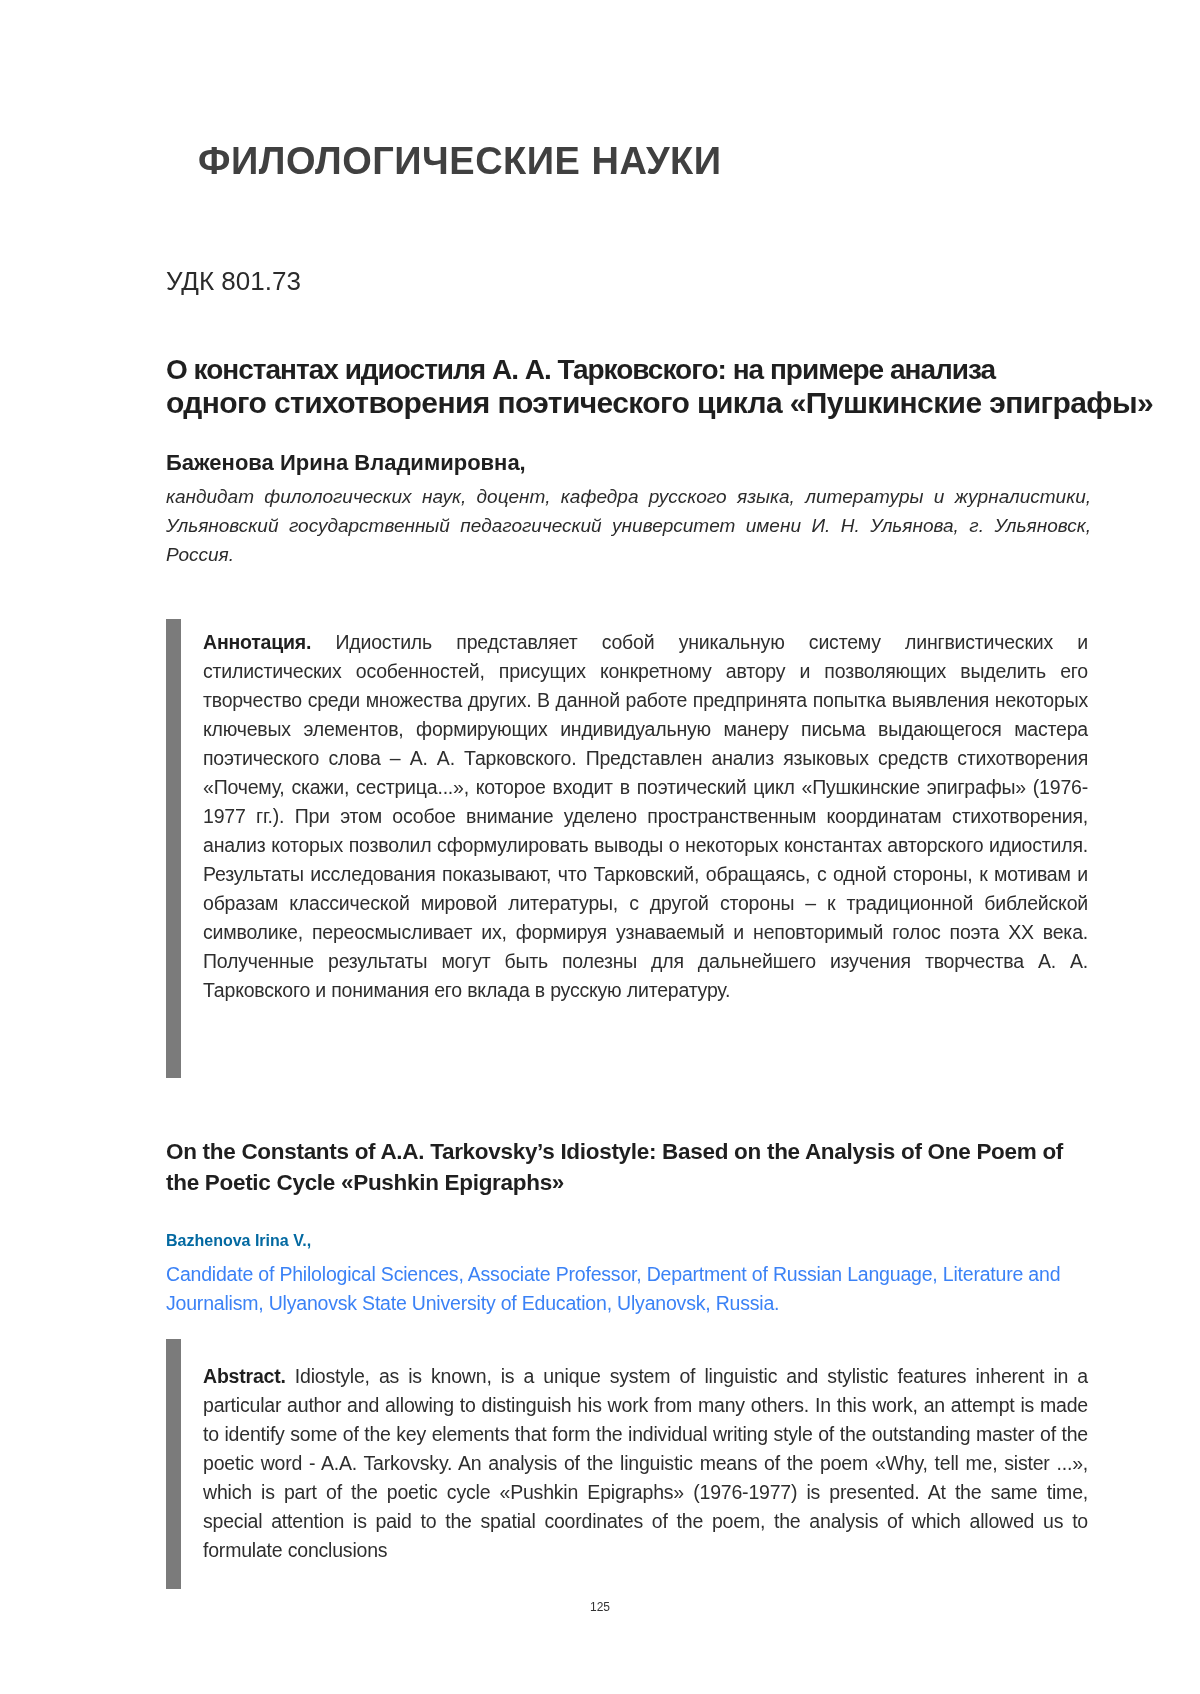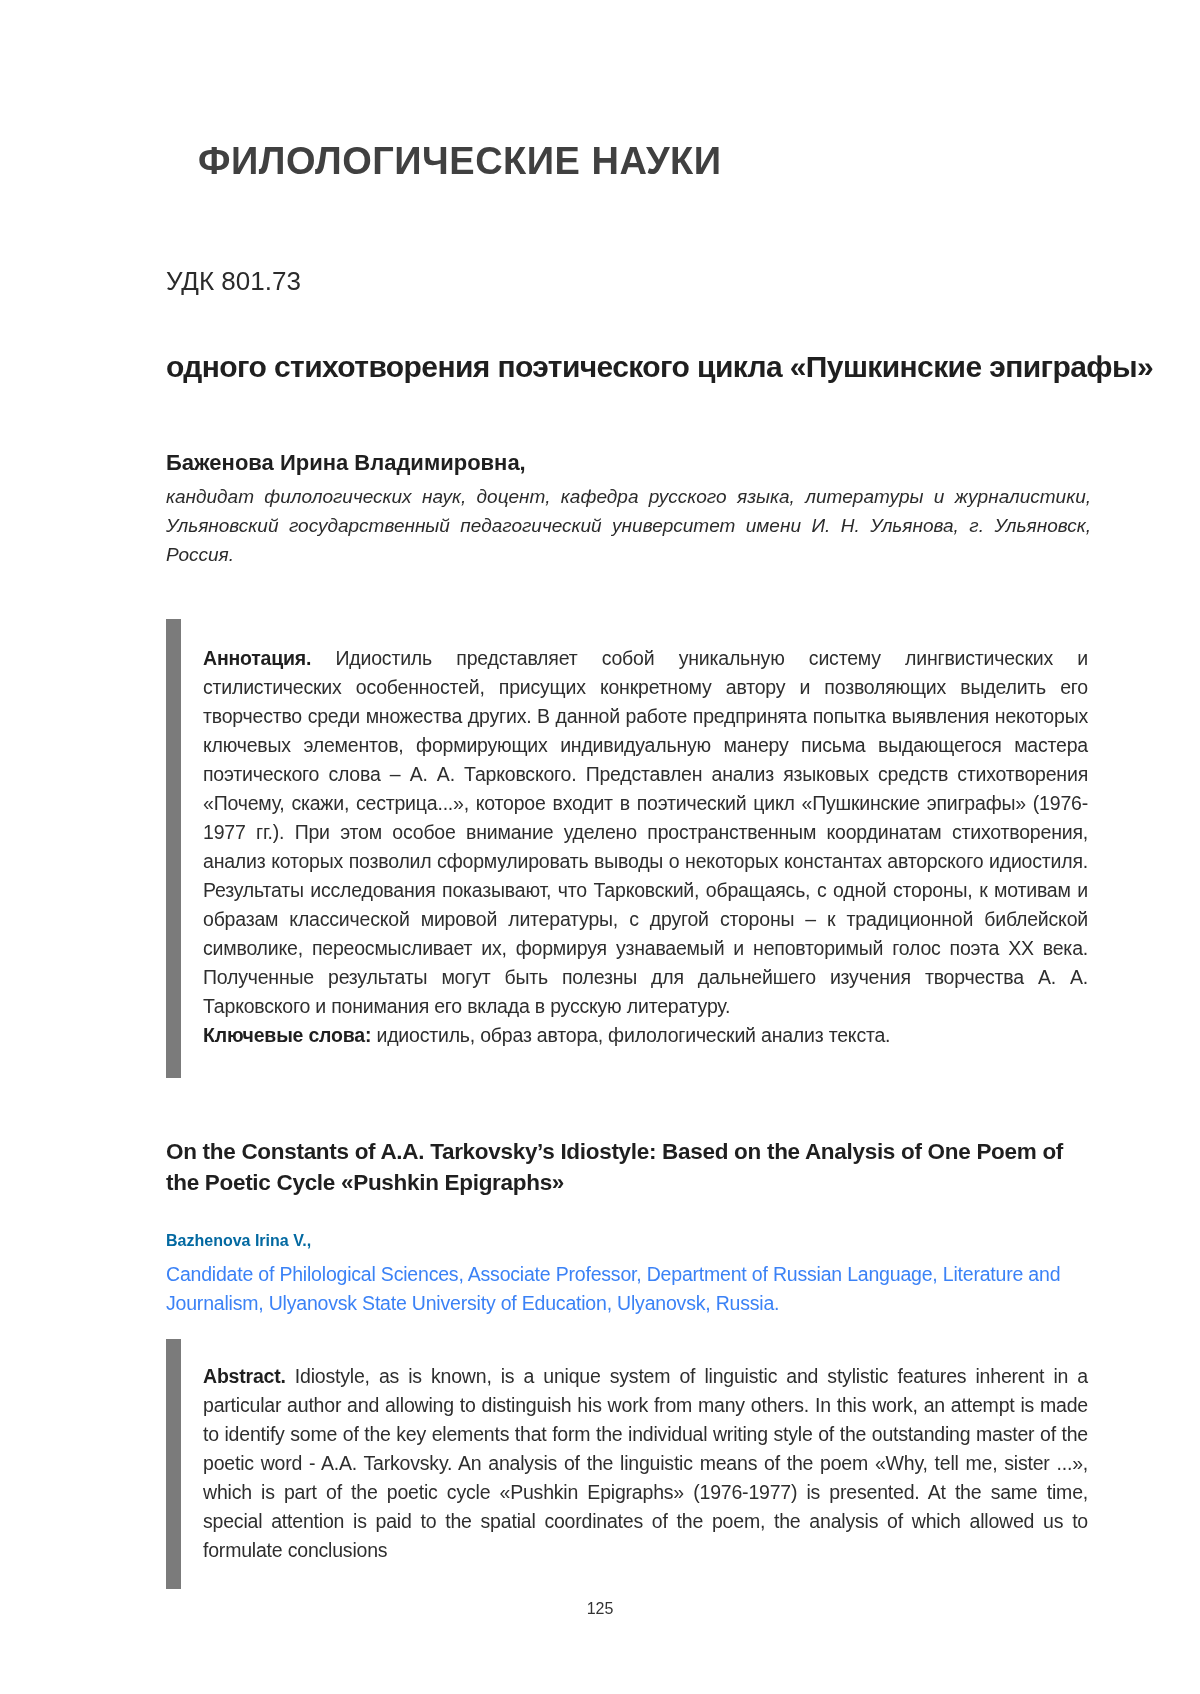--- a/index.html
+++ b/index.html
@@ -10,48 +10,48 @@
   .udk { left: 166px; top: 266px; font-size: 26px; color: #2b2b2b; }
   .title-ru { left: 166px; top: 352px; width: 930px; font-weight: bold; color: #1f1f1f; }
   .title-ru .l1 { font-size: 28px; line-height: 36px; letter-spacing: -1px; white-space: nowrap; }
   .title-ru .l2 { font-size: 30px; line-height: 30px; letter-spacing: -0.6px; white-space: nowrap; }
   .author-ru { left: 166px; top: 450px; font-size: 22px; font-weight: bold; color: #1f1f1f; }
   .aff-ru { left: 166px; top: 482px; width: 925px; font-size: 19px; font-style: italic; line-height: 29px; color: #2b2b2b; text-align: justify; }
   .bar { left: 166px; width: 15px; background: #7b7b7b; }
   .bar1 { top: 619px; height: 459px; }
   .bar2 { top: 1339px; height: 250px; }
   .abstract-block { left: 203px; width: 885px; font-size: 19.5px; line-height: 29px; color: #2e2e2e; text-align: justify; letter-spacing: -0.2px; }
-  .abs-ru { top: 628px; margin-top: 16px; }
+  .abs-ru { top: 628px; }
   .abs-en { top: 1346px; margin-top: 16px; }
   .abstract-block b { color: #1f1f1f; }
   .kw { margin: 0; }
   .title-en { left: 166px; top: 1136px; width: 930px; font-size: 22.5px; font-weight: bold; line-height: 31px; color: #1f1f1f; letter-spacing: -0.3px; }
   .author-en { left: 166px; top: 1232px; font-size: 16px; font-weight: bold; color: #0369a1; }
   .aff-en { left: 166px; top: 1260px; width: 930px; font-size: 19.5px; line-height: 29px; color: #3b82f6; letter-spacing: -0.2px; }
-  .page-number { left: 0; width: 1200px; top: 1600px; text-align: center; font-size: 16px; color: #333; }
+  .page-number { left: 0; width: 1200px; top: 1600px; text-align: center; font-size: 12px; color: #333; }
   p { margin: 0; }
 </style>
 </head>
 <body>
 
 <div class="abs section-title">ФИЛОЛОГИЧЕСКИЕ НАУКИ</div>
 
 <div class="abs udk">УДК 801.73</div>
 
 <div class="abs title-ru">
+  <div class="l1">О константах идиостиля А. А. Тарковского: на примере анализа</div>
   <div class="l2">одного стихотворения поэтического цикла «Пушкинские эпиграфы»</div>
 </div>
 
 <div class="abs author-ru">Баженова Ирина Владимировна,</div>
 <div class="abs aff-ru">кандидат филологических наук, доцент, кафедра русского языка, литературы и журналистики, Ульяновский государственный педагогический университет имени И. Н. Ульянова, г. Ульяновск, Россия.</div>
 
 <div class="abs bar bar1"></div>
 <div class="abs abstract-block abs-ru">
   <p><b>Аннотация.</b><span> Идиостиль представляет собой уникальную систему лингвистических и стилистических особенностей, присущих конкретному автору и позволяющих выделить его творчество среди множества других. В данной работе предпринята попытка выявления некоторых ключевых элементов, формирующих индивидуальную манеру письма выдающегося мастера поэтического слова – А. А. Тарковского. Представлен анализ языковых средств стихотворения «Почему, скажи, сестрица...», которое входит в поэтический цикл «Пушкинские эпиграфы» (1976-1977 гг.). При этом особое внимание уделено пространственным координатам стихотворения, анализ которых позволил сформулировать выводы о некоторых константах авторского идиостиля. Результаты исследования показывают, что Тарковский, обращаясь, с одной стороны, к мотивам и образам классической мировой литературы, с другой стороны – к традиционной библейской символике, переосмысливает их, формируя узнаваемый и неповторимый голос поэта XX века.  Полученные результаты могут быть полезны для дальнейшего изучения творчества А. А. Тарковского и понимания его вклада в русскую литературу.</span></p>
-  <p class="kw"><b>Ключевые слова:</b><span> идиостиль, образ автора, филологический анализ текста.</span></p>
 </div>
 
 <div class="abs title-en">On the Constants of A.A. Tarkovsky’s Idiostyle: Based on the Analysis of One Poem of the Poetic Cycle «Pushkin Epigraphs»</div>
 
 <div class="abs author-en">Bazhenova Irina V.,</div>
 <div class="abs aff-en">Candidate of Philological Sciences, Associate Professor, Department of Russian Language, Literature and Journalism, Ulyanovsk State University of Education, Ulyanovsk, Russia.</div>
 
 <div class="abs bar bar2"></div>
 <div class="abs abstract-block abs-en">
   <p><b>Abstract.</b><span> Idiostyle, as is known, is a unique system of linguistic and stylistic features inherent in a particular author and allowing to distinguish his work from many others. In this work, an attempt is made to identify some of the key elements that form the individual writing style of the outstanding master of the poetic word - A.A. Tarkovsky. An analysis of the linguistic means of the poem «Why, tell me, sister ...», which is part of the poetic cycle «Pushkin Epigraphs» (1976-1977) is presented. At the same time, special attention is paid to the spatial coordinates of the poem, the analysis of which allowed us to formulate conclusions</span></p>

